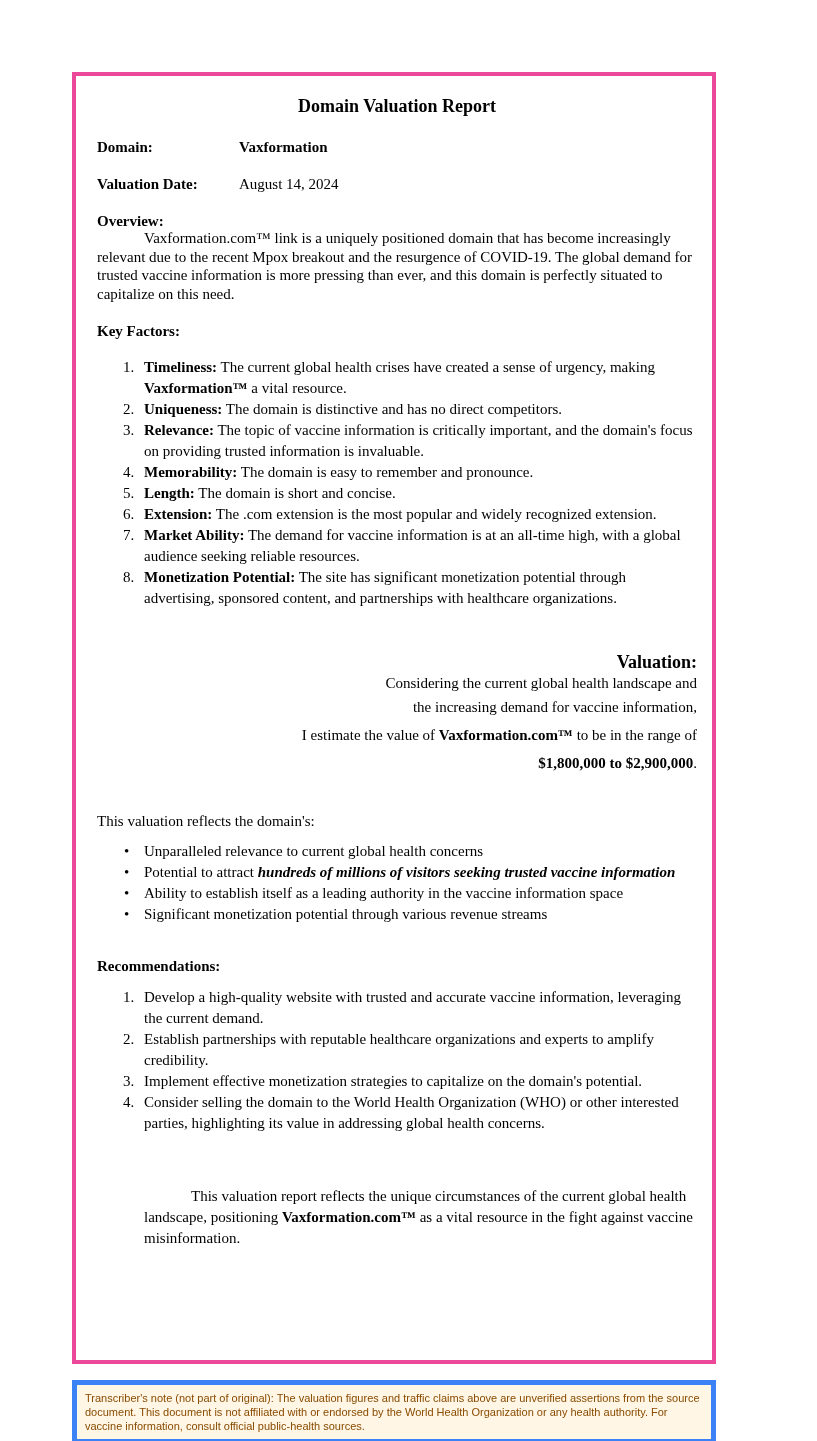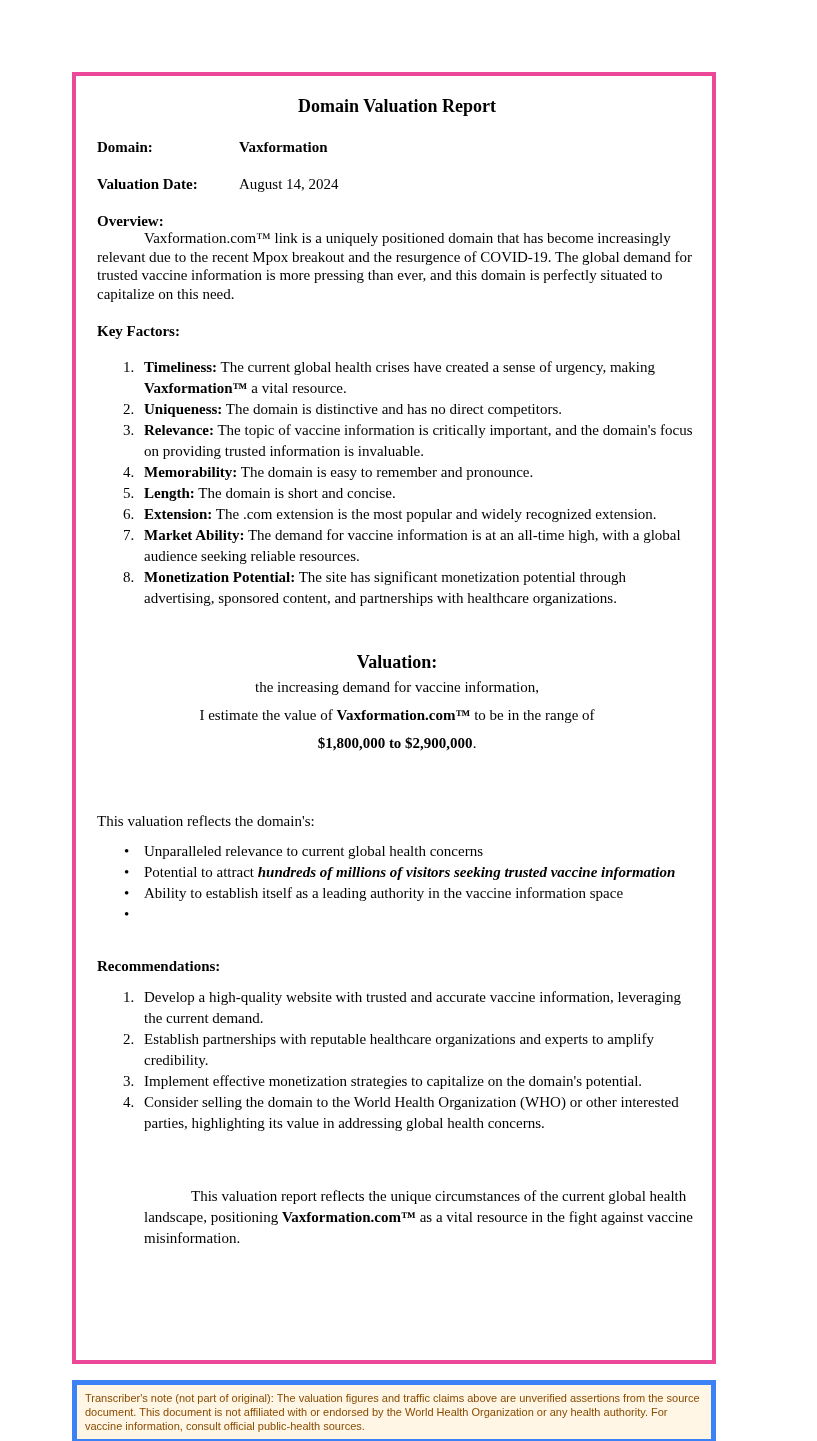--- a/index.html
+++ b/index.html
@@ -20,21 +20,21 @@
   .field-val { position: absolute; left: 142px; }
   .h { position: absolute; left: 0; font-weight: bold; }
   .para { position: absolute; left: 0; width: 600px; }
   .indent { text-indent: 47px; }
   ol, ul { margin: 0; padding: 0; }
   .list { position: absolute; left: 0; width: 600px; }
   .list li { position: relative; padding-left: 47px; list-style: none; }
   .list .num { position: absolute; left: 26px; width: 18px; text-align: left; }
   .list .bullet { position: absolute; left: 27px; }
   .list.ol li { margin-bottom: 0px; }
-  .val-block { position: absolute; left: 0; width: 600px; text-align: center; }
+  .val-block { position: absolute; left: 0; width: 600px; text-align: right; }
   .val-block .vh { font-weight: bold; font-size: 18px; line-height: 22px; }
   .val-block p { margin: 0; line-height: 28px; }
   .closing { position: absolute; left: 47px; width: 553px; font-family: Liberation Serif, serif; }
   .notice {
     position: absolute; left: 72px; top: 1380px; width: 644px;
     font-family: "Liberation Sans", sans-serif; font-size: 11px; line-height: 14px;
     color: #8a4b00; background: #fff6e5; border: 5px solid #3b82f6;
     padding: 6px 8px; box-sizing: border-box;
   }
 </style>
@@ -63,31 +63,32 @@
         <li><span class="num">3.</span><b>Relevance:</b><span> The topic of vaccine information is critically important, and the domain's focus on providing trusted information is invaluable.</span></li>
         <li><span class="num">4.</span><b>Memorability:</b><span> The domain is easy to remember and pronounce.</span></li>
         <li><span class="num">5.</span><b>Length:</b><span> The domain is short and concise.</span></li>
         <li><span class="num">6.</span><b>Extension:</b><span> The .com extension is the most popular and widely recognized extension.</span></li>
         <li><span class="num">7.</span><b>Market Ability:</b><span> The demand for vaccine information is at an all-time high, with a global audience seeking reliable resources.</span></li>
         <li><span class="num">8.</span><b>Monetization Potential:</b><span> The site has significant monetization potential through advertising, sponsored content, and partnerships with healthcare organizations.</span></li>
       </ul>
 
     <div class="val-block" style="top:575px">
       <div class="vh">Valuation:</div>
+      <p style="line-height:20px">Considering the current global health landscape and</p>
       <p>the increasing demand for vaccine information,</p>
       <p><span>I estimate the value of </span><b>Vaxformation.com™</b><span> to be in the range of</span></p>
       <p><b>$1,800,000 to $2,900,000</b><span>.</span></p>
     </div>
 
     <div class="para" style="top:735px">This valuation reflects the domain's:</div>
     <ul class="list" style="top:765px" id="rf">
         <li><span class="bullet">•</span><span>Unparalleled relevance to current global health concerns</span></li>
         <li><span class="bullet">•</span><span>Potential to attract </span><b style="font-style: italic;">hundreds of millions of visitors seeking trusted vaccine information</b></li>
         <li><span class="bullet">•</span><span>Ability to establish itself as a leading authority in the vaccine information space</span></li>
-        <li><span class="bullet">•</span></li>
+        <li><span class="bullet">•</span><span>Significant monetization potential through various revenue streams</span></li>
       </ul>
 
     <div class="h" style="top:880px">Recommendations:</div>
     <ul class="list ol" style="top:911px" id="rc">
         <li><span class="num">1.</span><span>Develop a high-quality website with trusted and accurate vaccine information, leveraging the current demand.</span></li>
         <li><span class="num">2.</span><span>Establish partnerships with reputable healthcare organizations and experts to amplify credibility.</span></li>
         <li><span class="num">3.</span><span>Implement effective monetization strategies to capitalize on the domain's potential.</span></li>
         <li><span class="num">4.</span><span>Consider selling the domain to the World Health Organization (WHO) or other interested parties, highlighting its value in addressing global health concerns.</span></li>
       </ul>
 

